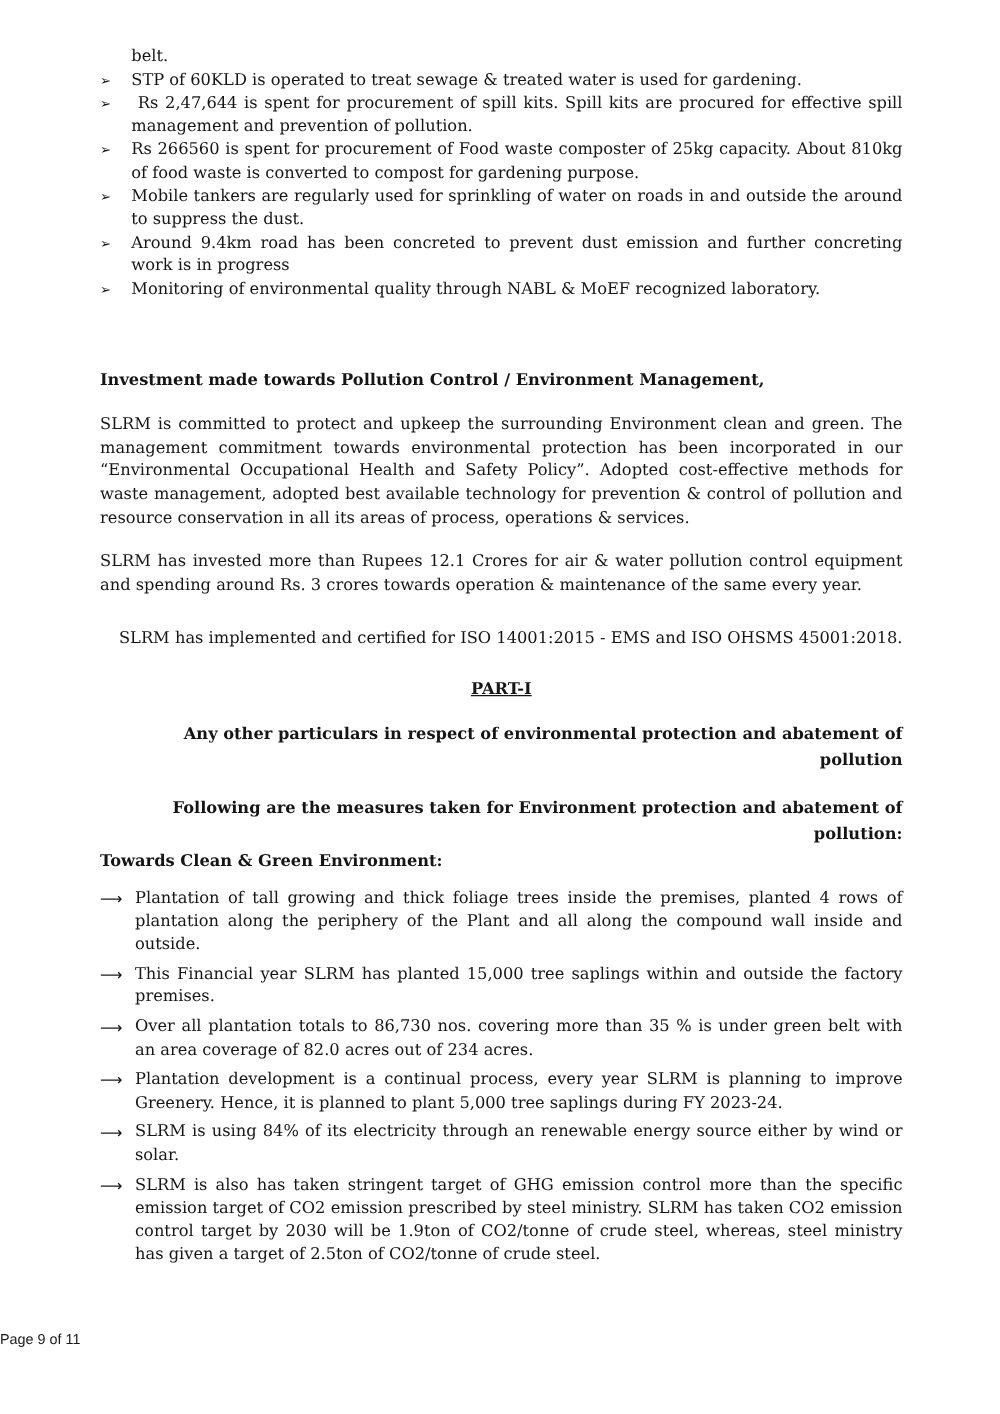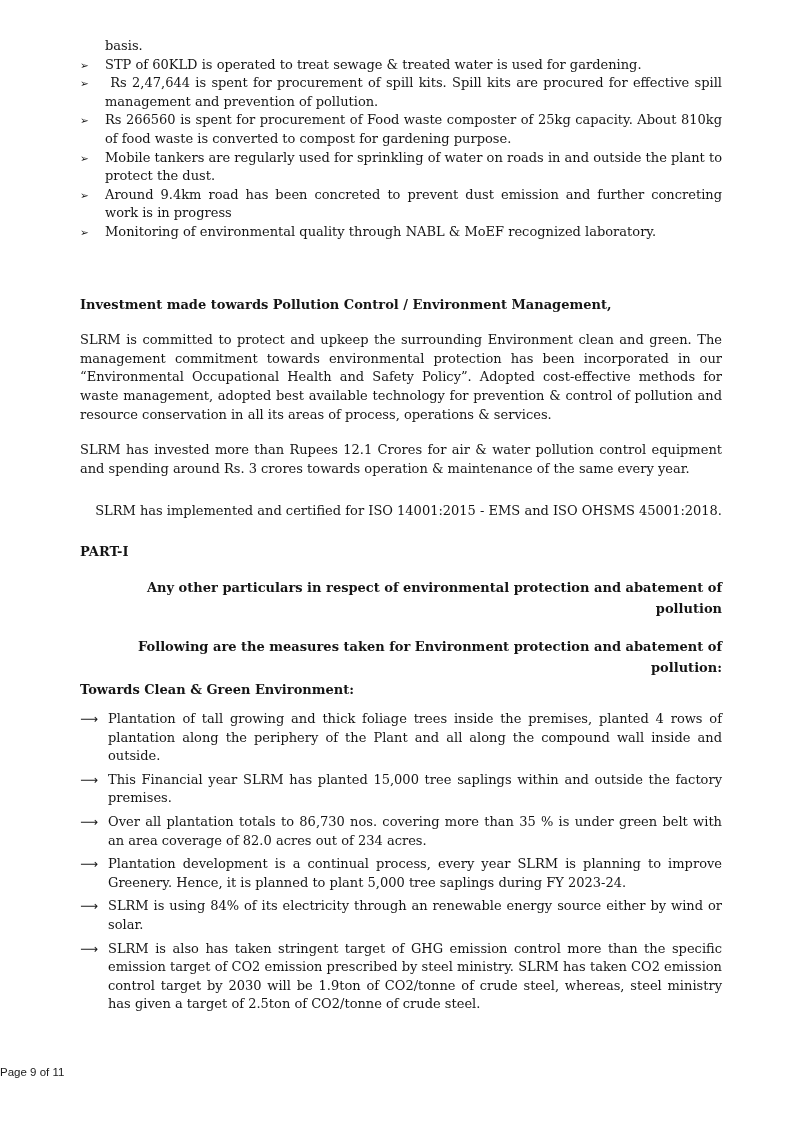--- a/index.html
+++ b/index.html
@@ -34,61 +34,61 @@
     font-family: "DejaVu Sans", "Liberation Sans", sans-serif;
     font-size: 12.5px; line-height: 18.6px;
   }
   .atext { text-align: justify; }
 
   
   .h-invest { font-weight: bold; margin: 54px 0 0 0; }
   .para { text-align: justify; margin: 17px 0 0 0; }
   .para-3 { margin-top: 24px; text-align: right; }
   .part {
-    font-weight: bold; 
-    text-align: left; margin: 22px 0 0 0;
+    font-weight: bold; text-decoration: underline;
+    text-align: center; margin: 22px 0 0 0;
   }
   .h-bold2 { font-weight: bold; line-height: 21px; margin: 16px 0 0 0; text-align: right; }
   .h-bold2b { margin-top: 17px; }
   .h-bold3 { font-weight: bold; margin: 3px 0 0 0; }
 
   .footer {
     position: absolute; left: 0; right: 0; top: 1063px;
     text-align: left;
     font-family: "Liberation Sans", "DejaVu Sans", sans-serif;
     font-size: 11.5px; color: #1a1a1a;
   }
 </style>
 </head>
 <body>
 
 <div class="page">
 
-  <div class="cont-line">basis.</div>
+  <div class="cont-line">belt.</div>
 
   <div class="blist">
 
       <div class="bitem">
         <span class="bmark">➢</span>
         <span class="btext">STP of 60KLD is operated to treat sewage &amp; treated water is used for gardening.</span>
       </div>
 
       <div class="bitem">
         <span class="bmark">➢</span>
         <span class="btext">&nbsp;Rs 2,47,644 is spent for procurement of spill kits. Spill kits are procured for effective spill management and prevention of pollution.</span>
       </div>
 
       <div class="bitem">
         <span class="bmark">➢</span>
         <span class="btext">Rs 266560 is spent for procurement of Food waste composter of 25kg capacity. About 810kg of food waste is converted to compost for gardening purpose.</span>
       </div>
 
       <div class="bitem">
         <span class="bmark">➢</span>
-        <span class="btext">Mobile tankers are regularly used for sprinkling of water on roads in and outside the plant to protect the dust.</span>
+        <span class="btext">Mobile tankers are regularly used for sprinkling of water on roads in and outside the around to suppress the dust.</span>
       </div>
 
       <div class="bitem">
         <span class="bmark">➢</span>
         <span class="btext">Around 9.4km road has been concreted to prevent dust emission and further concreting work is in progress</span>
       </div>
 
       <div class="bitem">
         <span class="bmark">➢</span>
         <span class="btext">Monitoring of environmental quality through NABL &amp; MoEF recognized laboratory.</span>

